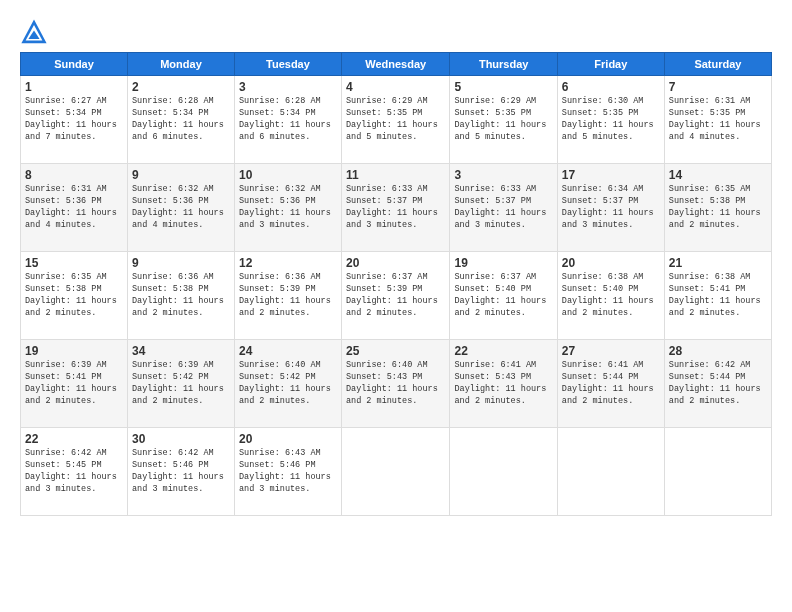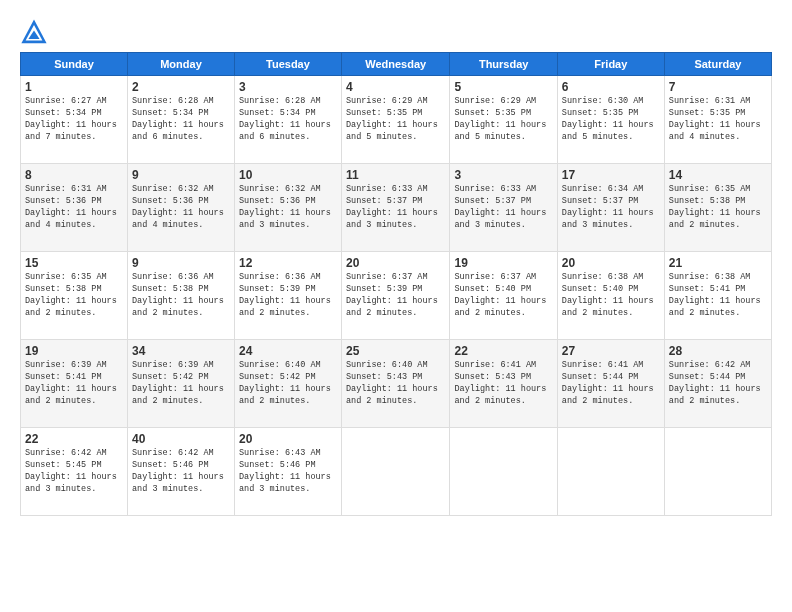--- a/index.html
+++ b/index.html
@@ -256,21 +256,21 @@
             <span class="day-num">28</span>
             <div class="day-info">Sunrise: 6:42 AM<br>Sunset: 5:44 PM<br>Daylight: 11 hours and 2 minutes.</div>
           </td>
         </tr>
         <tr>
           <td>
             <span class="day-num">22</span>
             <div class="day-info">Sunrise: 6:42 AM<br>Sunset: 5:45 PM<br>Daylight: 11 hours and 3 minutes.</div>
           </td>
           <td>
-            <span class="day-num">40</span>
+            <span class="day-num">30</span>
             <div class="day-info">Sunrise: 6:42 AM<br>Sunset: 5:46 PM<br>Daylight: 11 hours and 3 minutes.</div>
           </td>
           <td>
             <span class="day-num">20</span>
             <div class="day-info">Sunrise: 6:43 AM<br>Sunset: 5:46 PM<br>Daylight: 11 hours and 3 minutes.</div>
           </td>
           <td class="empty-cell"></td>
           <td class="empty-cell"></td>
           <td class="empty-cell"></td>
           <td class="empty-cell"></td>

